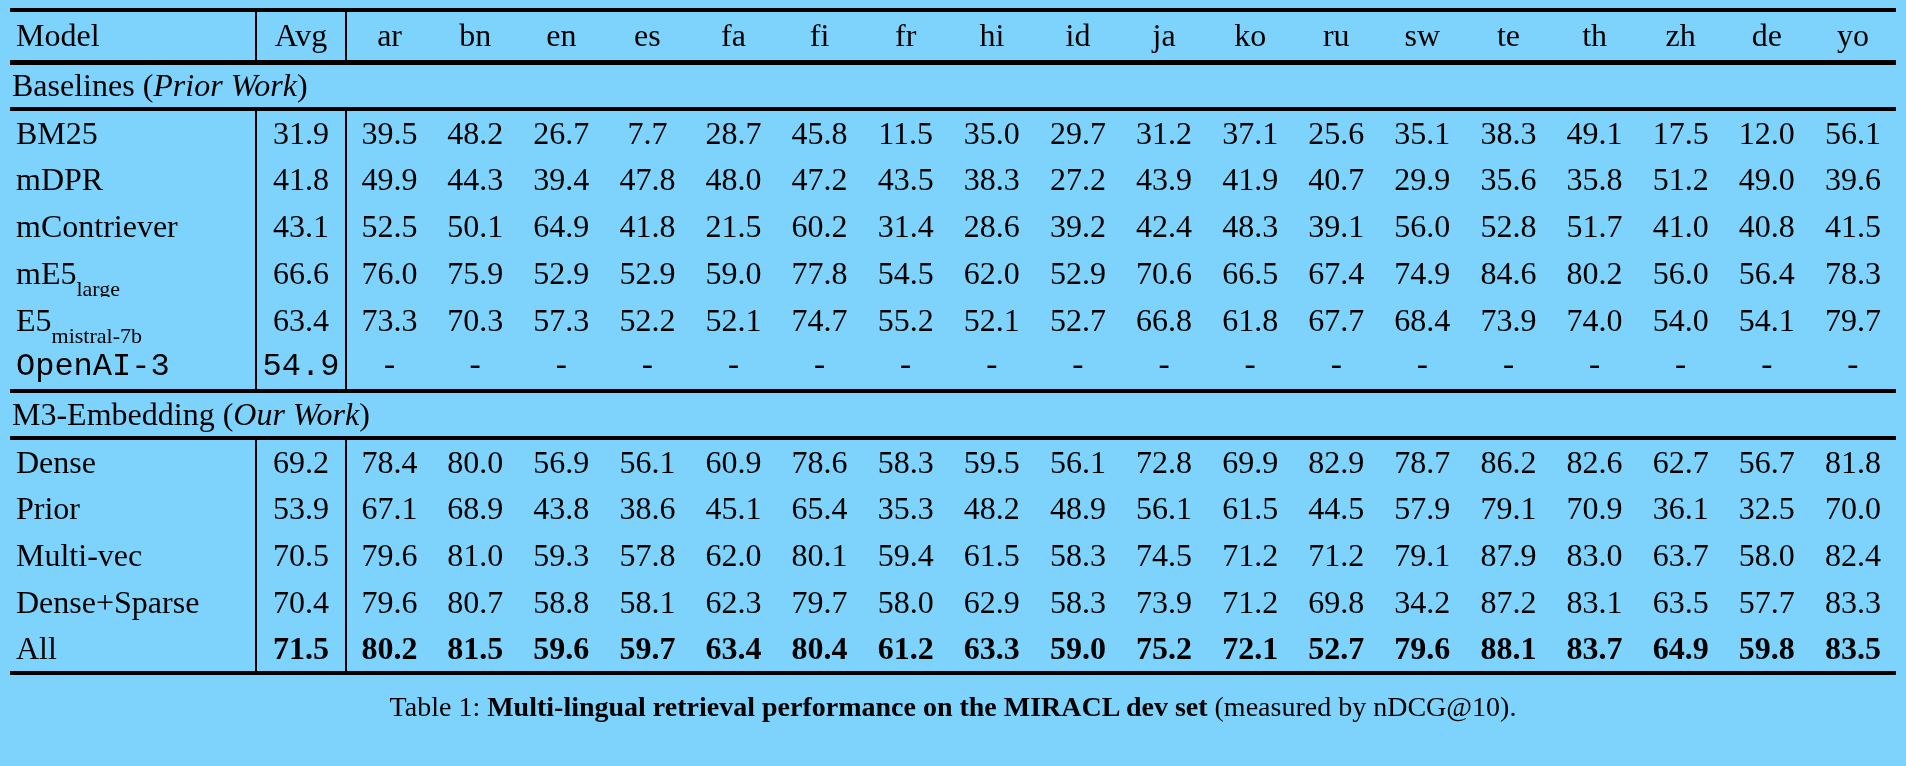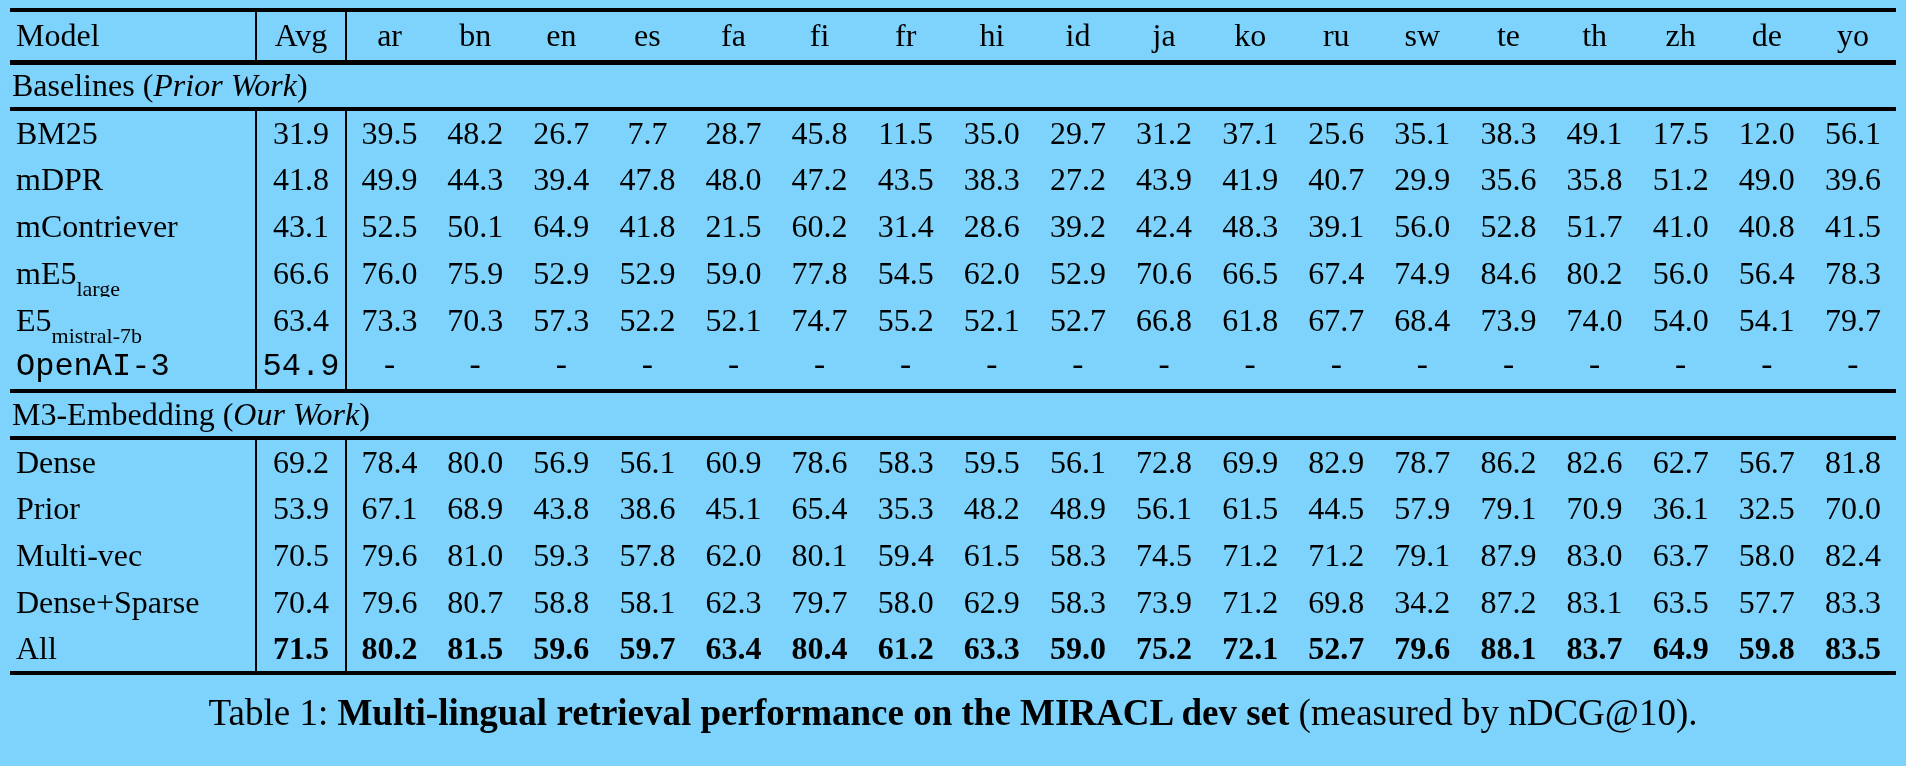--- a/index.html
+++ b/index.html
@@ -58,21 +58,21 @@
   .sub {
     font-size: 22px;
     vertical-align: baseline;
     position: relative;
     top: 12px;
   }
   .caption {
     width: 1886px;
     margin-top: 16px;
     text-align: center;
-    font-size: 37px;
+    font-size: 28px;
     color: #000;
   }
   .caption .cap-bold { font-weight: bold; }
 </style>
 </head>
 <body>
 
 <div class="page">
   <table class="results">
     <colgroup>

